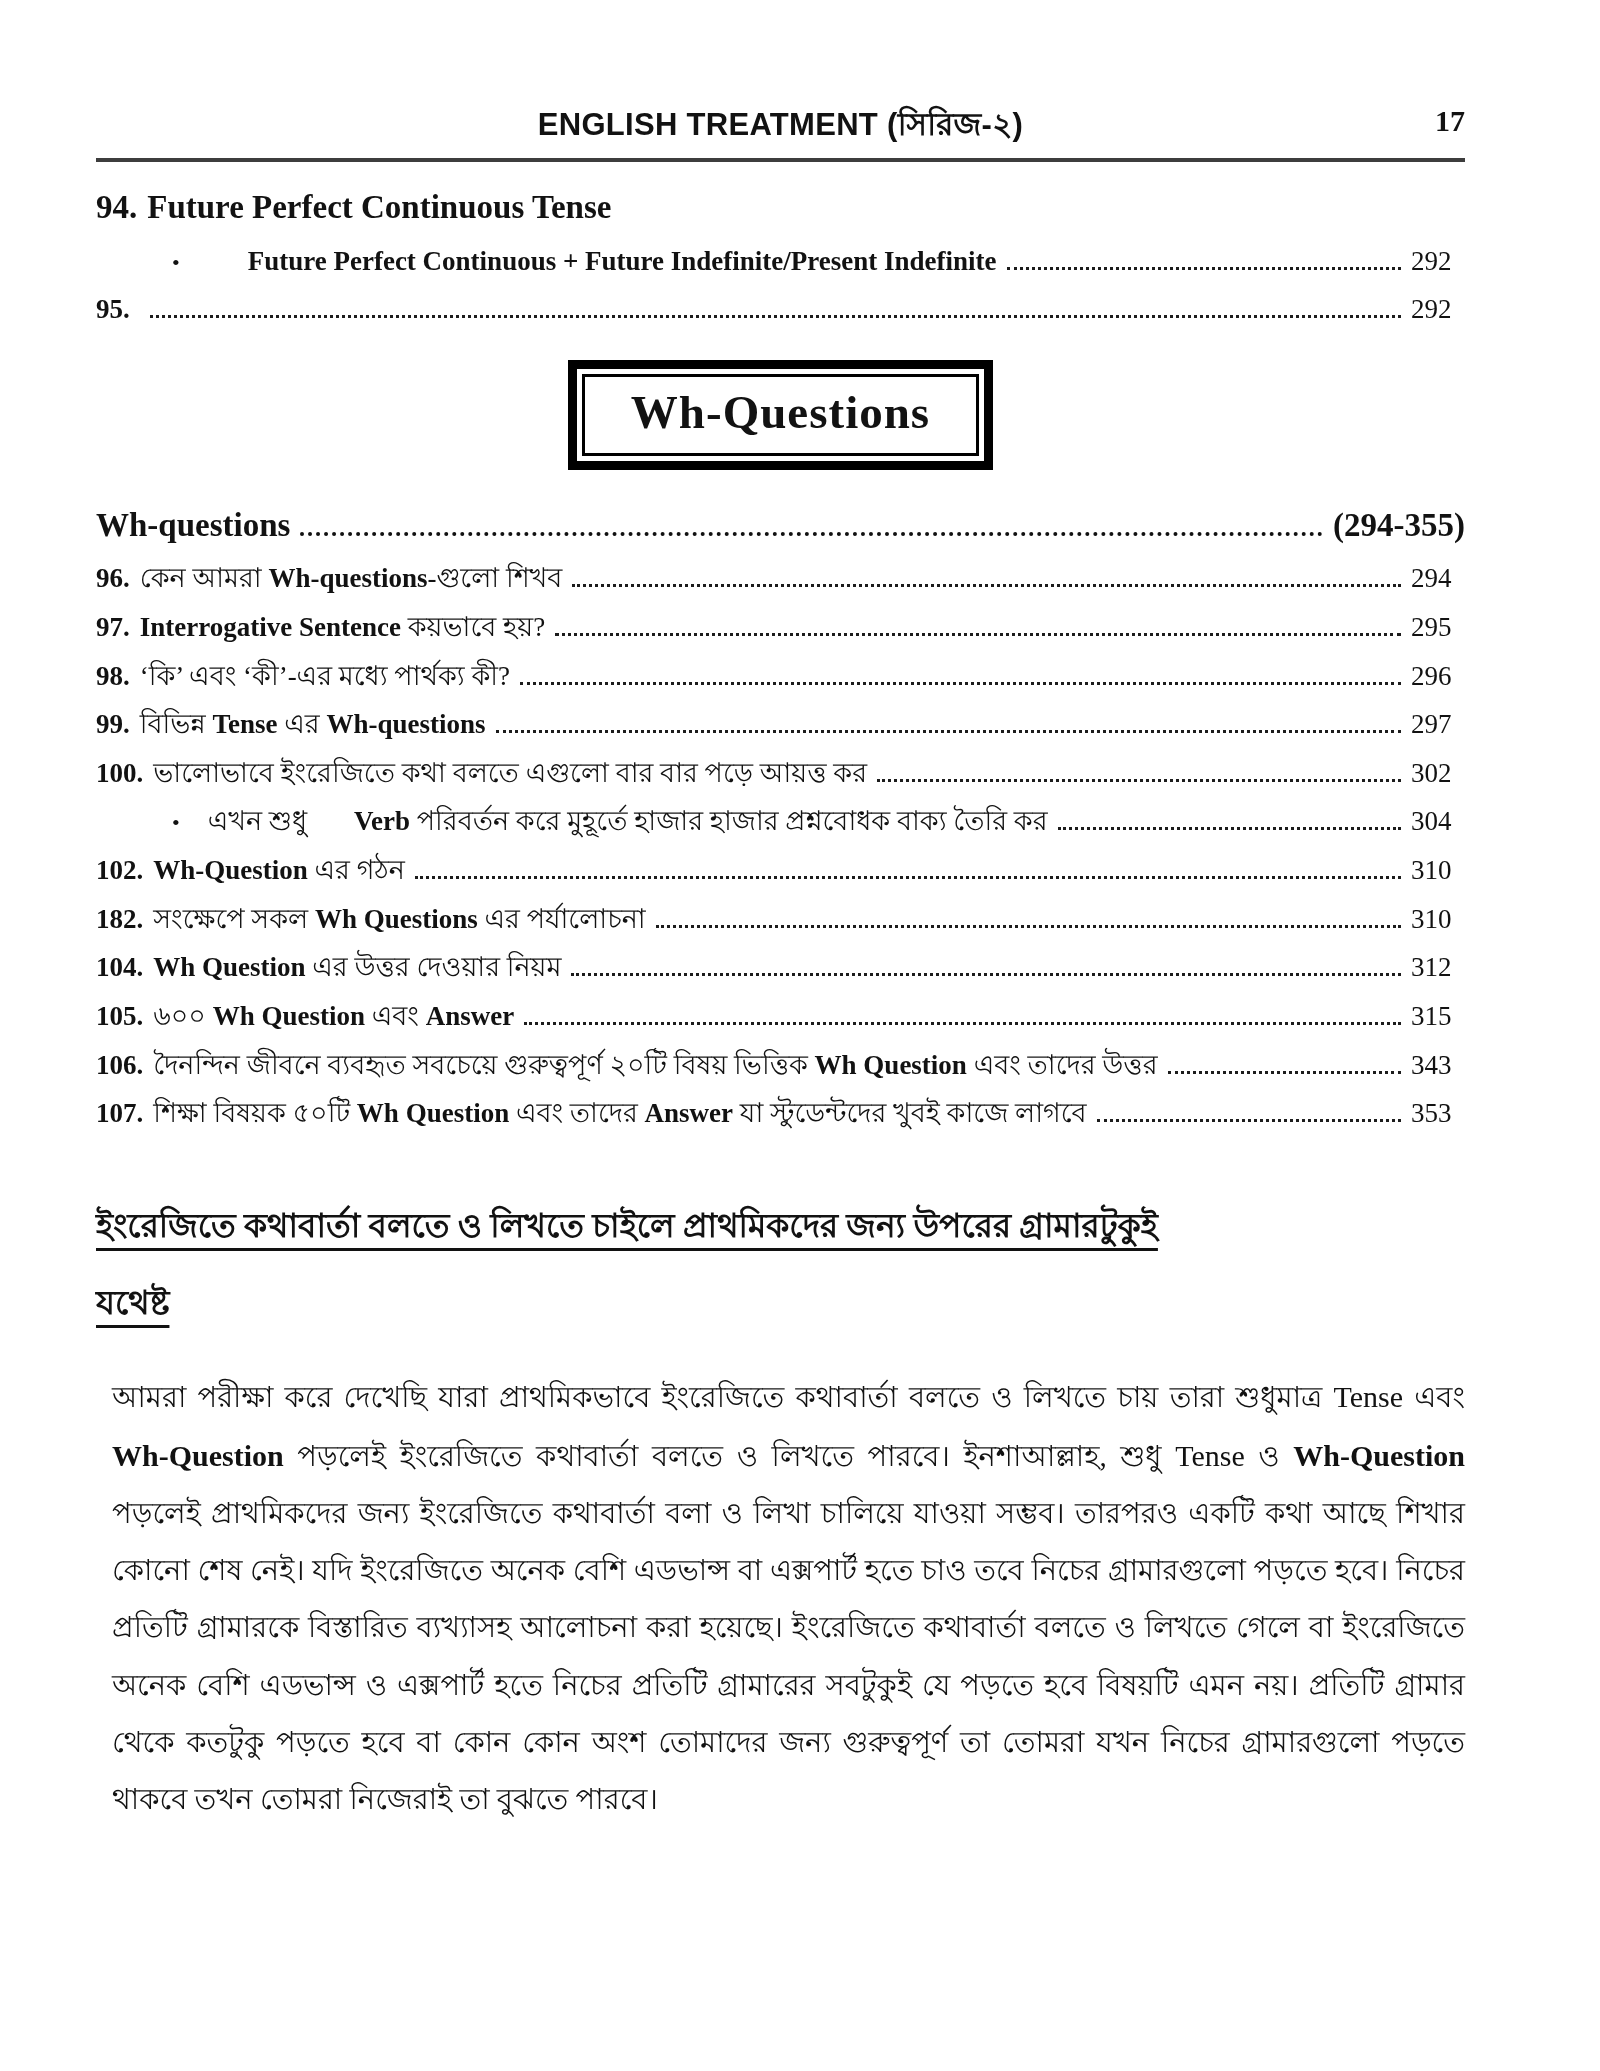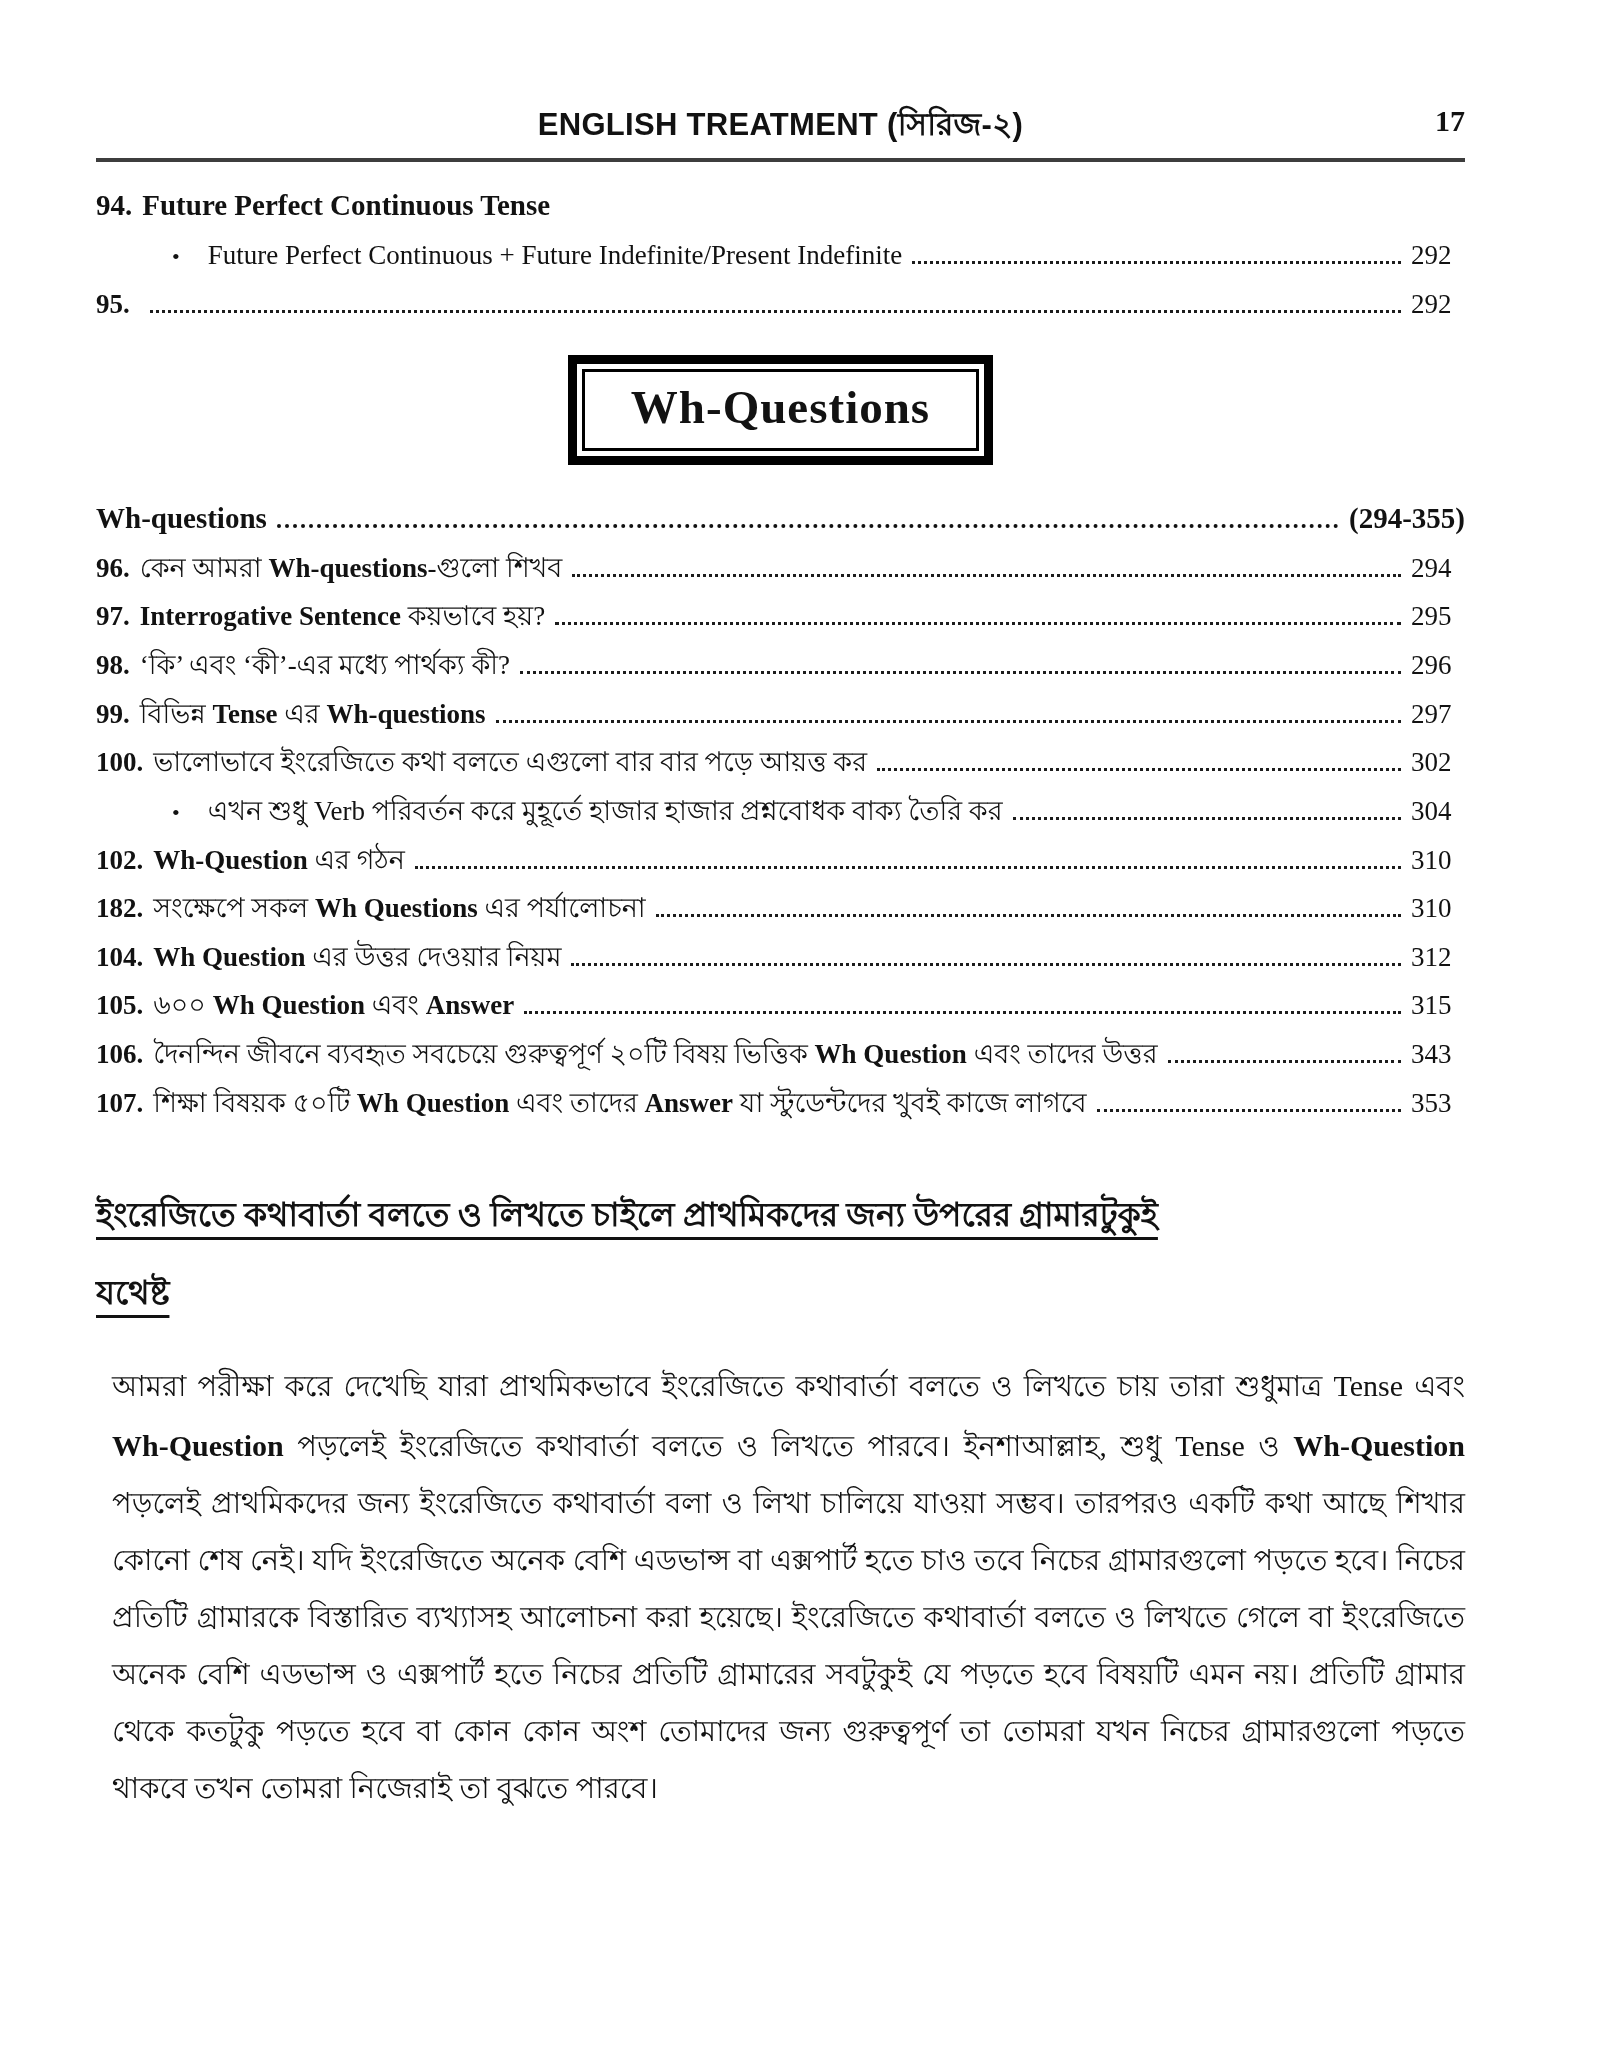--- a/index.html
+++ b/index.html
@@ -16,25 +16,25 @@
   }
   .header-page-num{position:absolute;right:0;top:4px;font-weight:700;font-size:30px;}
   .rule{border:none;border-top:4px solid #3d3d3d;margin:10px 0 0 0;}
 
   
   .toc{margin-top:24px;font-size:27px;}
   .toc-row{display:flex;align-items:baseline;margin-bottom:13px;line-height:1.32;}
   .num{font-weight:700;margin-right:10px;white-space:nowrap;}
   .lbl{white-space:nowrap;min-width:0;}
   .en{font-weight:700;}
-  .en-reg{font-weight:400;}
+  .en-reg{font-weight:700;margin-left:40px;}
   .dots{flex:1 1 16px;min-width:14px;border-bottom:3px dotted #1c1c1c;margin:0 10px;align-self:baseline;}
   .dots-bold{border-bottom:4px dotted #111;}
   .pg{white-space:nowrap;min-width:54px;text-align:left;}
-  .toc-row-heading{font-size:29px;font-weight:700;margin-bottom:14px;}
+  .toc-row-heading{font-size:33px;font-weight:700;margin-bottom:14px;}
   .bullet-row{padding-left:76px;}
   .bullet{margin-right:28px;font-size:22px;line-height:1;}
 
   
   .banner{width:fit-content;margin:32px auto 0 auto;border:9px solid #000;padding:5px;background:#fff;}
   .banner-inner{border:3px solid #000;padding:8px 46px 14px 46px;font-size:47px;font-weight:700;letter-spacing:1px;}
 
   .toc-wh{margin-top:34px;}
 
   

